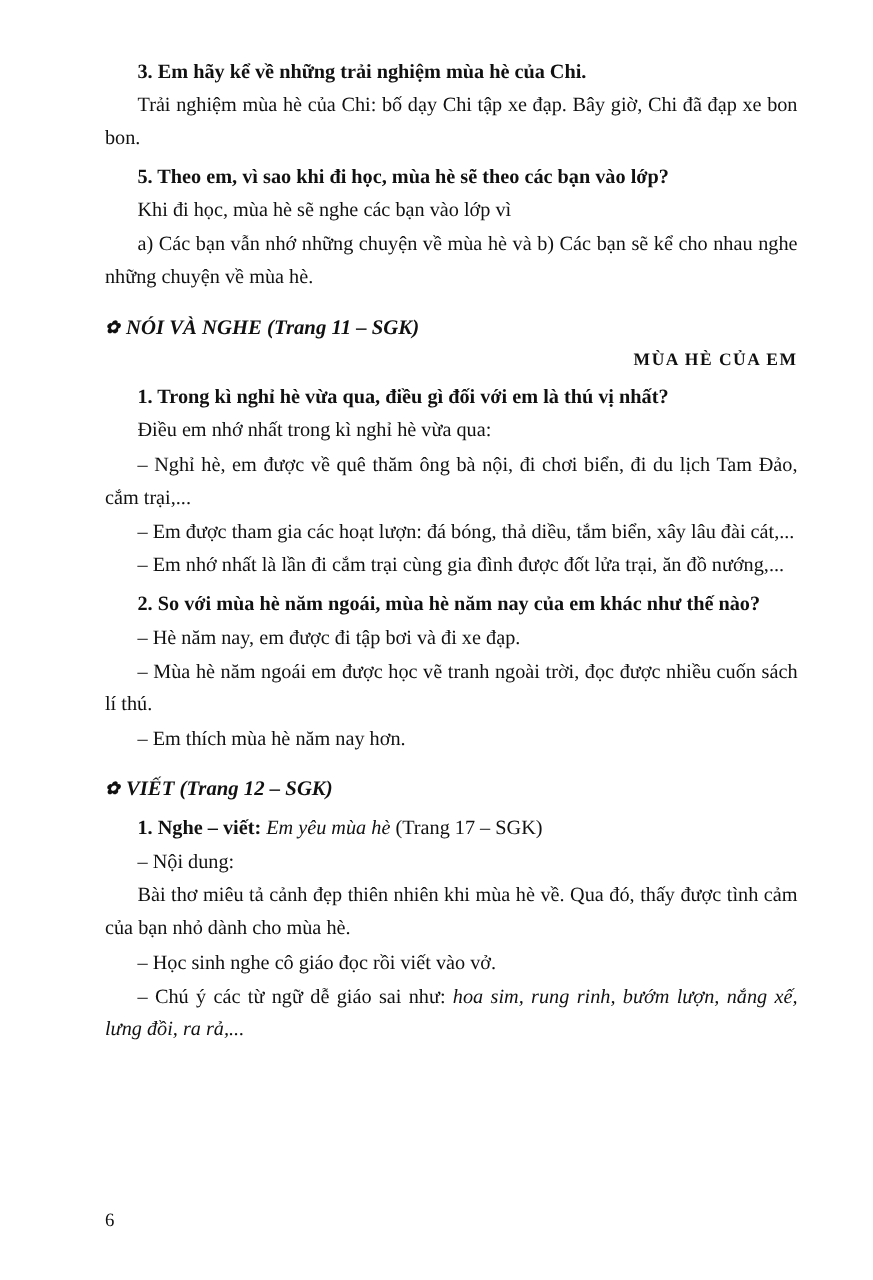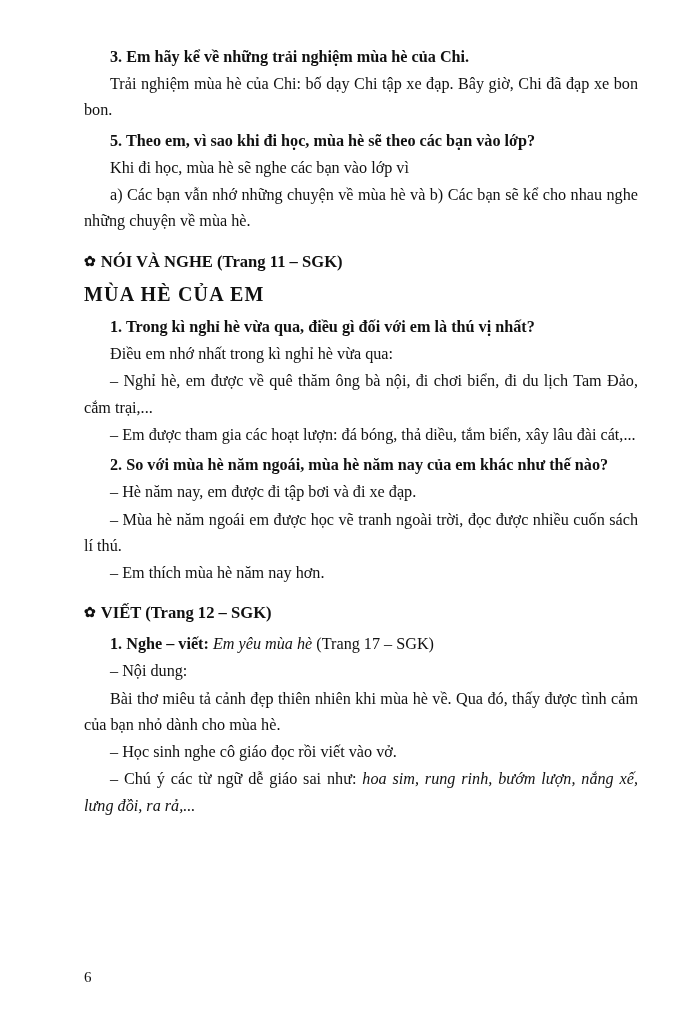--- a/index.html
+++ b/index.html
@@ -33,31 +33,32 @@
   .q-head {
     font-weight: bold;
     text-indent: 26px;
     margin-top: 4px;
   }
   .section-head {
     font-weight: bold;
     margin-top: 14px;
     margin-bottom: 2px;
     font-size: 16.6px;
+    font-style: italic;
   }
   .flower {
     font-size: 14px;
     vertical-align: 1px;
     margin-right: 5px;
   }
   .center-title {
-    text-align: left;
+    text-align: right;
     font-weight: bold;
     letter-spacing: 1.2px;
-    font-size: 20px;
+    font-size: 14px;
     margin: 2px 0 3px 0;
   }
   .dash { text-indent: 26px; }
   .ital { font-style: italic; }
   .bold-ital { font-weight: normal; font-style: italic; }
   .pagenum {
     position: absolute;
     left: 84px;
     bottom: 38px;
     font-size: 15px;
@@ -79,20 +80,21 @@
     <p class="section-head">
       <span class="flower">✿</span><span>NÓI VÀ NGHE (Trang 11 – SGK)</span>
     </p>
 
     <p class="center-title">MÙA HÈ CỦA EM</p>
 
     <p class="q-head">1. Trong kì nghỉ hè vừa qua, điều gì đối với em là thú vị nhất?</p>
     <p class="indent">Điều em nhớ nhất trong kì nghỉ hè vừa qua:</p>
     <p class="dash">– Nghỉ hè, em được về quê thăm ông bà nội, đi chơi biển, đi du lịch Tam Đảo, cắm trại,...</p>
     <p class="dash">– Em được tham gia các hoạt lượn: đá bóng, thả diều, tắm biển, xây lâu đài cát,...</p>
+    <p class="dash">– Em nhớ nhất là lần đi cắm trại cùng gia đình được đốt lửa trại, ăn đồ nướng,...</p>
 
     <p class="q-head">2. So với mùa hè năm ngoái, mùa hè năm nay của em khác như thế nào?</p>
     <p class="dash">– Hè năm nay, em được đi tập bơi và đi xe đạp.</p>
     <p class="dash">– Mùa hè năm ngoái em được học vẽ tranh ngoài trời, đọc được nhiều cuốn sách lí thú.</p>
     <p class="dash">– Em thích mùa hè năm nay hơn.</p>
 
     <p class="section-head">
       <span class="flower">✿</span><span>VIẾT (Trang 12 – SGK)</span>
     </p>
 

